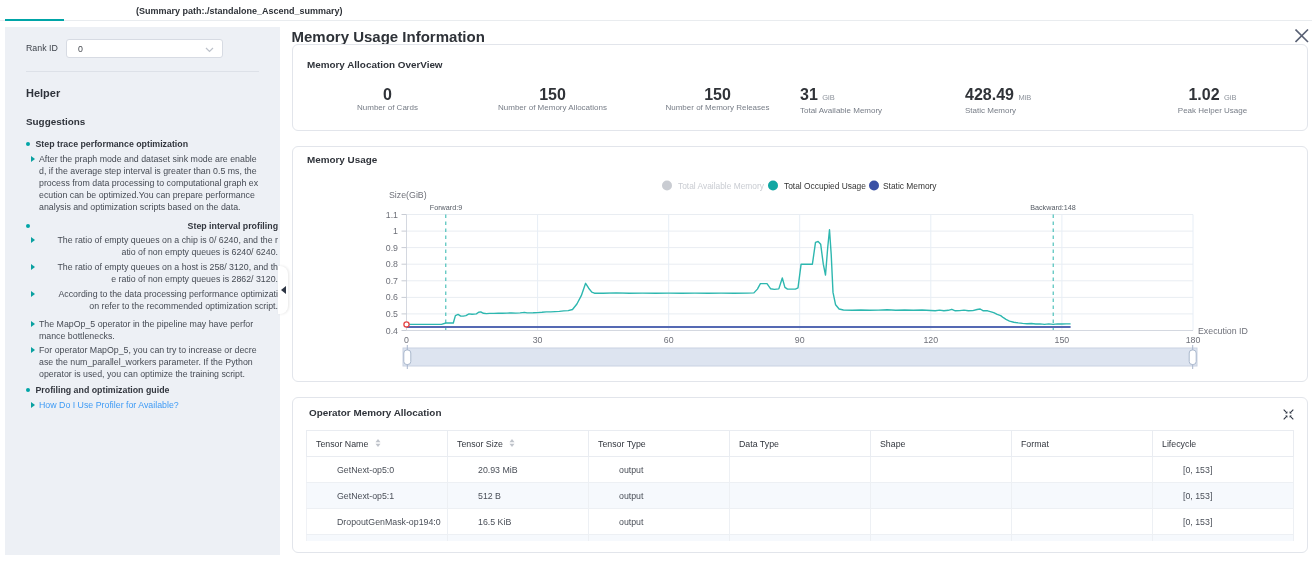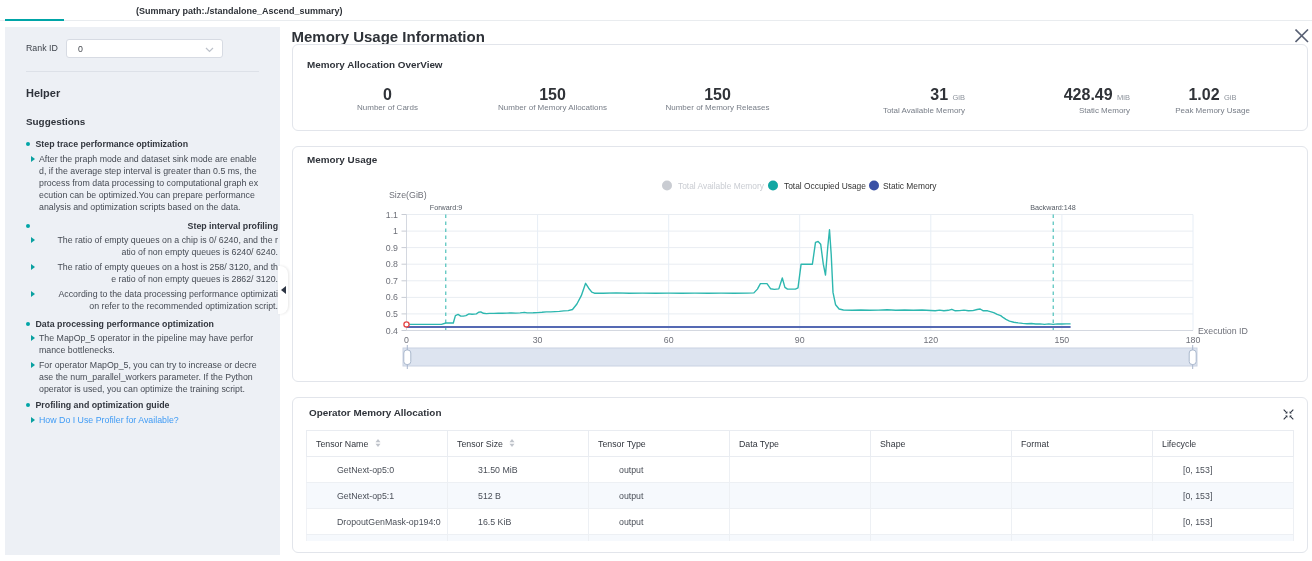--- a/index.html
+++ b/index.html
@@ -42,21 +42,20 @@
     <div class="sg-h">Step trace performance optimization</div>
     <div class="sg-i">After the praph mode and dataset sink mode are enable<br>d, if the average step interval is greater than 0.5 ms, the<br>process from data processing to computational graph ex<br>ecution can be optimized.You can prepare performance<br>analysis and optimization scripts based on the data.</div>
   </div>
   <div class="sg-sec" style="margin-bottom:5.6px;text-align:right;">
     <div class="sg-h">Step interval profiling</div>
     <div class="sg-i">The ratio of empty queues on a chip is 0/ 6240, and the r<br>atio of non empty queues is 6240/ 6240.</div>
     <div class="sg-i">The ratio of empty queues on a host is 258/ 3120, and th<br>e ratio of non empty queues is 2862/ 3120.</div>
     <div class="sg-i">According to the data processing performance optimizati<br>on refer to the recommended optimization script.</div>
   </div>
   <div class="sg-sec" style="margin-bottom:3.6px;">
-    <div class="sg-h">Data processing performance optimization</div>
     <div class="sg-i">The MapOp_5 operator in the pipeline may have perfor<br>mance bottlenecks.</div>
     <div class="sg-i">For operator MapOp_5, you can try to increase or decre<br>ase the num_parallel_workers parameter. If the Python<br>operator is used, you can optimize the training script.</div>
   </div>
   <div class="sg-sec">
     <div class="sg-h">Profiling and optimization guide</div>
     <div class="sg-i" style="color:#3f9bf5;">How Do I Use Profiler for Available?</div>
   </div>
 </div>
 
 <div class="abs" style="left:278px;top:266px;width:10px;height:48px;background:#fff;border-radius:0 8px 8px 0;box-shadow:1px 0 3px rgba(0,0,0,0.10);"></div>
@@ -75,31 +74,31 @@
       <div class="statlbl">Number of Cards</div>
     </div>
   <div style="flex:1;text-align:center;">
       <div class="statnum">150</div>
       <div class="statlbl">Number of Memory Allocations</div>
     </div>
   <div style="flex:1;text-align:center;">
       <div class="statnum">150</div>
       <div class="statlbl">Number of Memory Releases</div>
     </div>
-  <div style="flex:1;text-align:right;">
+  <div style="flex:1;text-align:left;">
       <div class="statnum">31 <span class="statunit">GiB</span></div>
       <div class="statlbl">Total Available Memory</div>
     </div>
-  <div style="flex:1;text-align:right;">
+  <div style="flex:1;text-align:left;">
       <div class="statnum">428.49 <span class="statunit">MiB</span></div>
       <div class="statlbl">Static Memory</div>
     </div>
   <div style="flex:1;text-align:center;">
       <div class="statnum">1.02 <span class="statunit">GiB</span></div>
-      <div class="statlbl">Peak Memory Usage</div>
+      <div class="statlbl">Peak Helper Usage</div>
     </div>
 </div>
 
 <div class="card" style="left:292px;top:146px;width:1016px;height:236px;"></div>
 <div class="ctitle" style="left:307px;top:154px;">Memory Usage</div>
 <svg class="abs" style="left:292px;top:146px;" width="1016" height="236" viewBox="0 0 1016 236">
 
   <circle cx="375" cy="39.5" r="5" fill="#c9ccd2"></circle>
   <text x="386" y="43" font-size="8.4" fill="#c9ccd2">Total Available Memory</text>
   <circle cx="481" cy="39.5" r="5" fill="#11a7a3"></circle>
@@ -210,21 +209,21 @@
               <path d="M3 8 L5.5 4.8 L0.5 4.8 Z" fill="#bfc3ca"></path>
             </svg></td>
           <td class="th">Tensor Type</td>
           <td class="th">Data Type</td>
           <td class="th">Shape</td>
           <td class="th">Format</td>
           <td class="th">Lifecycle</td>
     </tr>
     <tr style="height:26px;">
           <td class="tc">GetNext-op5:0</td>
-          <td class="tc">31.50 MiB</td>
+          <td class="tc">20.93 MiB</td>
           <td class="tc">output</td>
           <td class="tc"></td>
           <td class="tc"></td>
           <td class="tc"></td>
           <td class="tc">[0, 153]</td>
         </tr>
     <tr style="height:26px;background:#f6f9fd;">
           <td class="tc">GetNext-op5:1</td>
           <td class="tc">512 B</td>
           <td class="tc">output</td>

